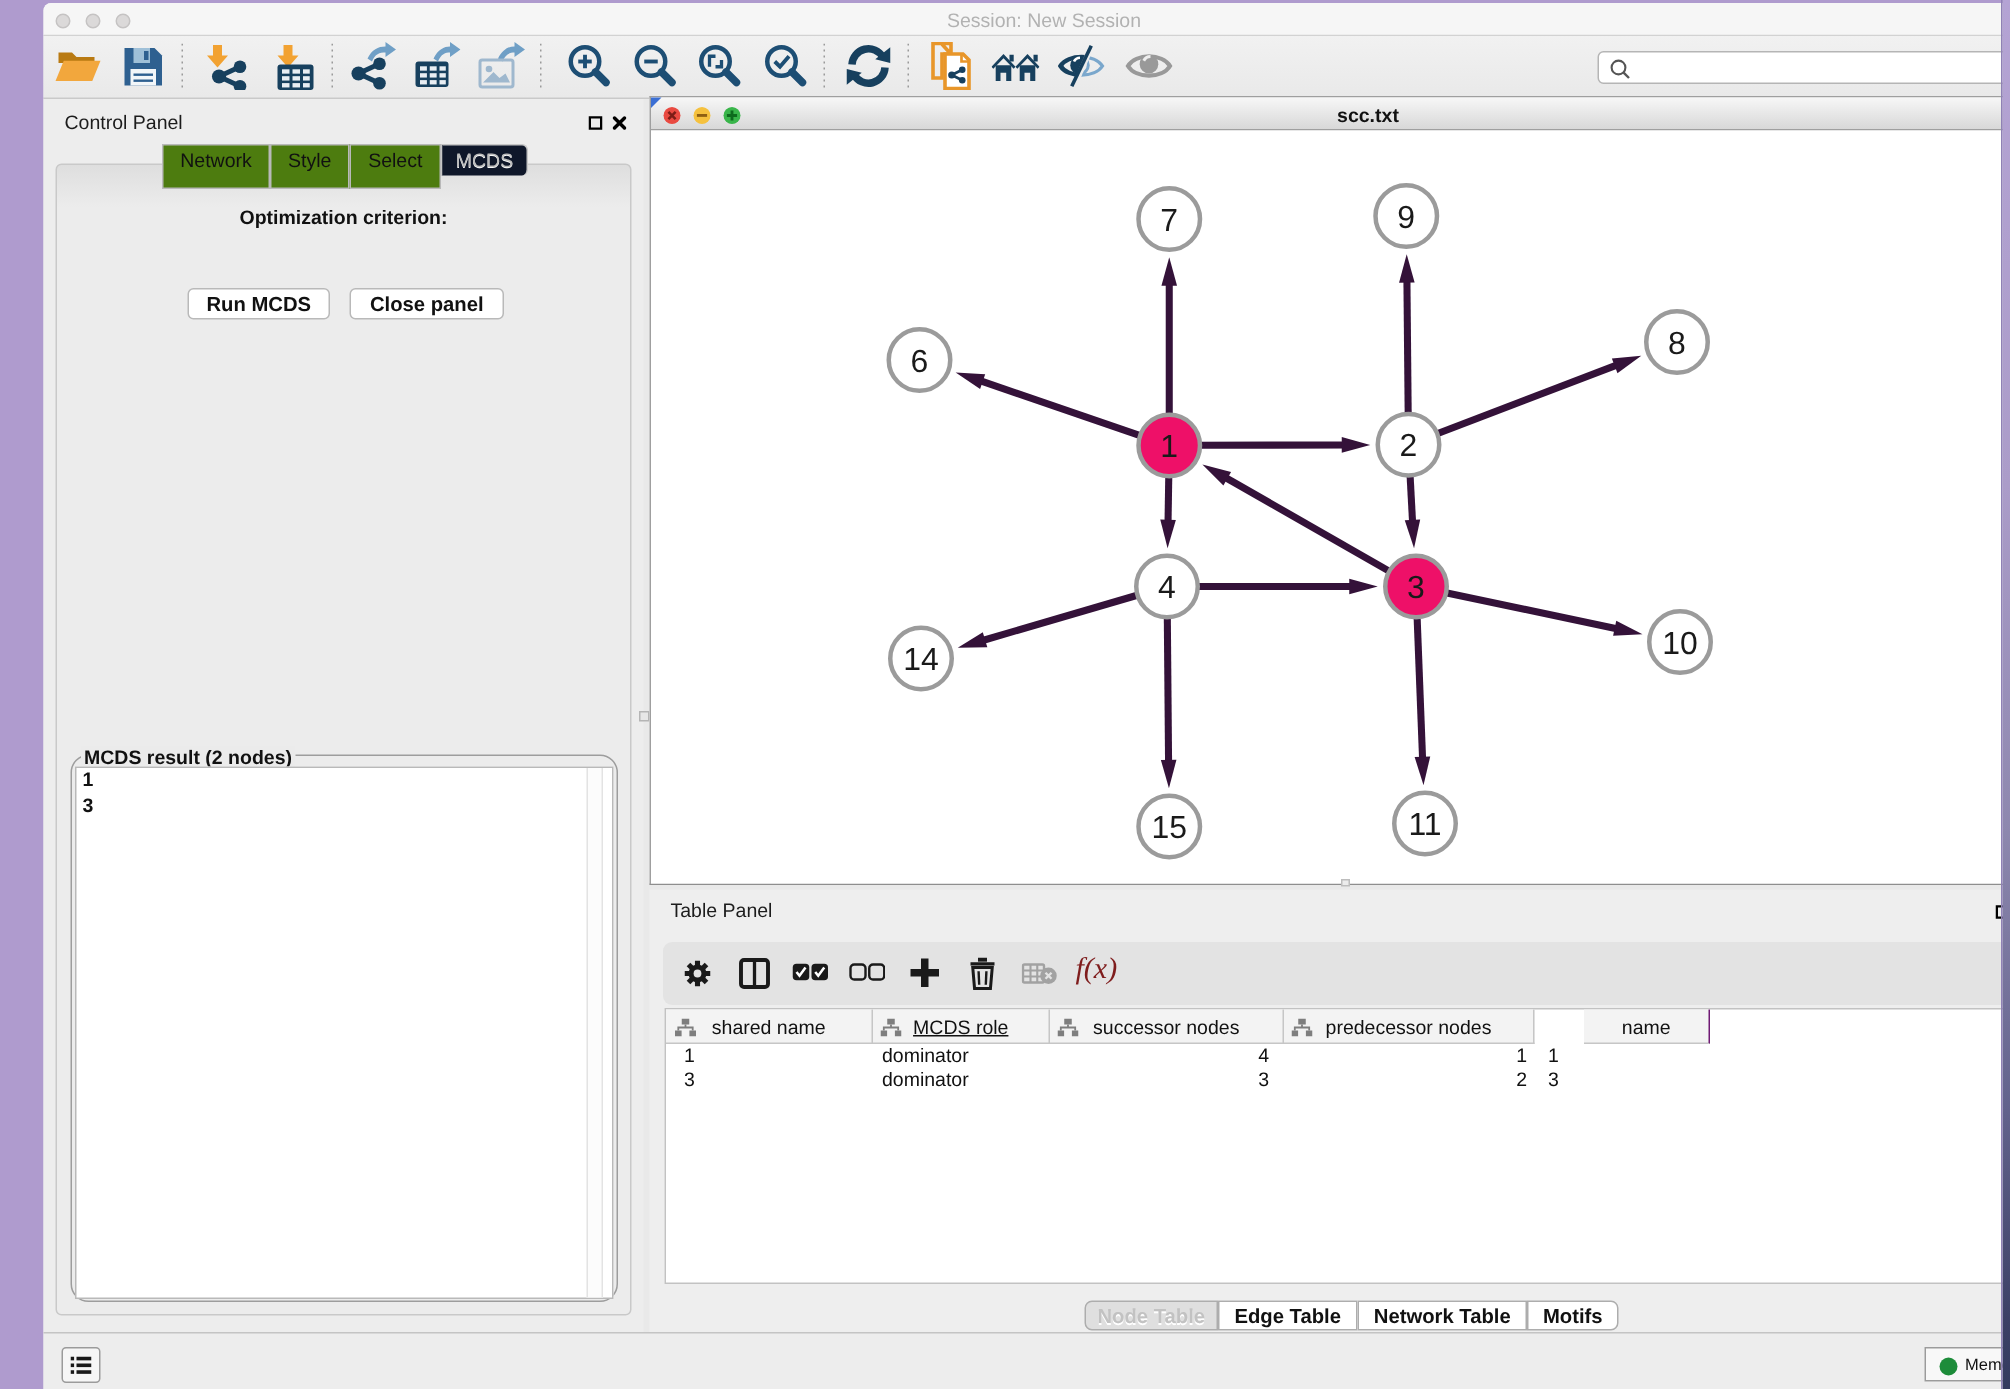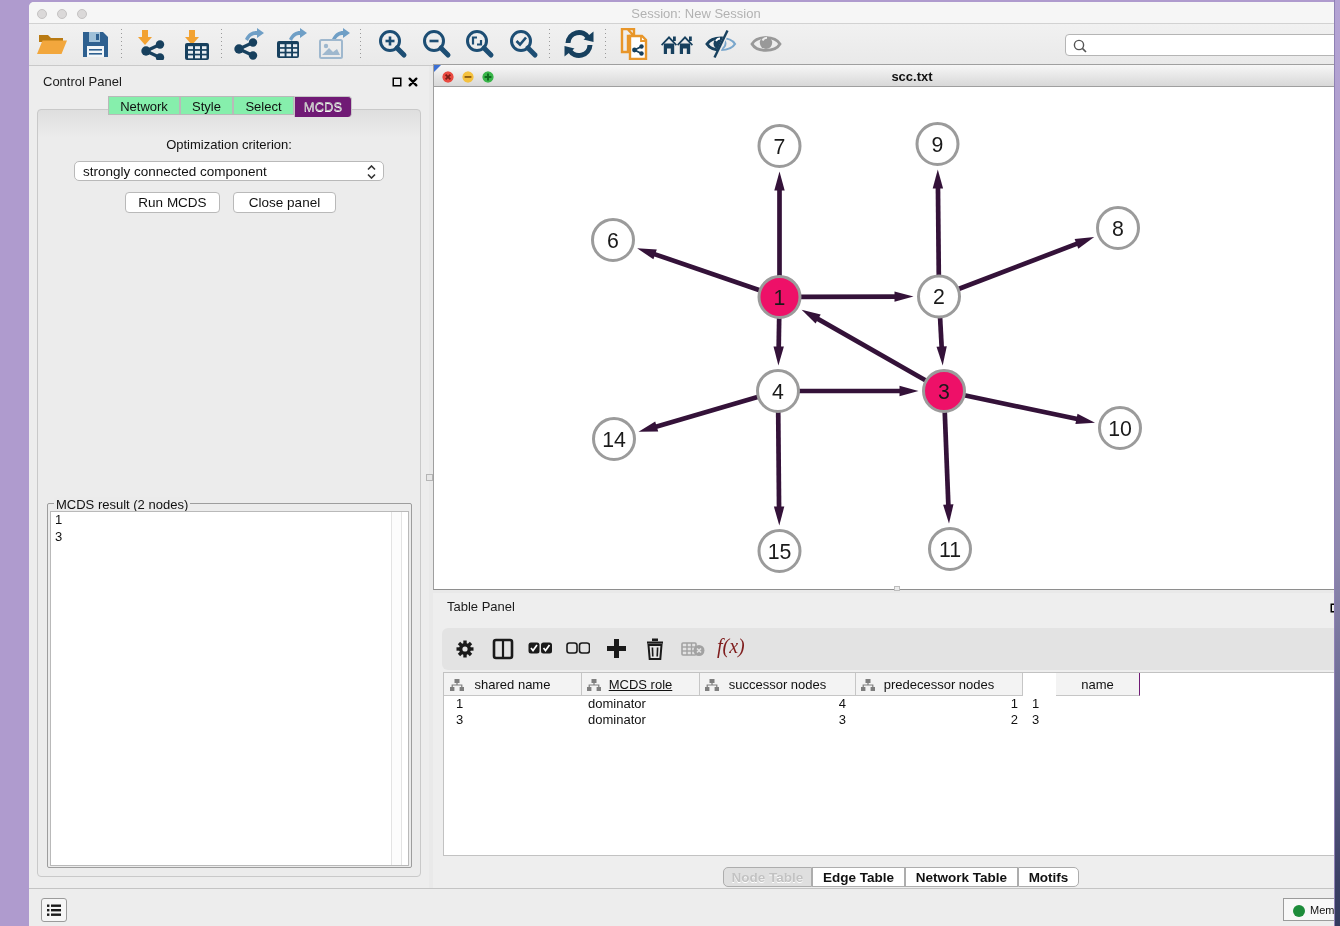--- a/index.html
+++ b/index.html
@@ -21,29 +21,29 @@
 .tbi { position:absolute; top:4px; width:32px; height:32px; }
 .tbsep { position:absolute; top:5px; width:1px; height:30px;
   background-image:linear-gradient(#9a9a9a 33%, rgba(0,0,0,0) 0%);
   background-size:1px 4px; }
 #search { position:absolute; left:1036px; top:10px; width:292px; height:22px;
   background:#fff; border:1px solid #b5b5b5; border-radius:4px; }
 
 #cpanel { position:absolute; left:0; top:64px; width:400px; height:822px; background:#ededed; }
 .phead { font-size:13px; color:#1c1c1c; }
 #cptabs { position:absolute; top:30px; left:79px; height:19px; z-index:2; }
-.tab { position:absolute; top:0; height:19px; font-size:13px; line-height:19px;
-  text-align:center; background:#86efac; border:1px solid #b9b9b9; color:#111; }
-.tabsel { background:#701a75; color:#bcbcbc; border-color:#c6c6c6; border-bottom:none;
+.tab { position:absolute; top:0; height:30px; font-size:13px; line-height:19px;
+  text-align:center; background:#4d7c0f; border:1px solid #b9b9b9; color:#111; }
+.tabsel { background:#0f172a; color:#bcbcbc; border-color:#c6c6c6; border-bottom:none;
   height:21px; text-shadow:0 1px 0 #fafafa; }
 #cpcontent { position:absolute; left:8px; top:43px; width:384px; height:768px;
   background:linear-gradient(#dedede, #ececec 28px); border:1px solid #c9c9c9;
-  border-radius:4px; }
+  border-radius:4px;font-weight:bold; }
 #mcdsbox { position:absolute; left:9px; top:393px; width:365px; height:365px;
-  border:1px solid #9d9d9d; border-radius:2px; }
+  border:1px solid #9d9d9d; border-radius:12px; }
 #mcdslegend { position:absolute; left:6px; top:-7px; background:#ebebeb;
   padding:0 2px; font-size:13px; color:#111; }
 #mcdstext { position:absolute; left:2px; top:7px; width:359px; height:355px;
   background:#fff; border:1px solid #b9b9b9; font-size:13px; color:#111; line-height:16.5px; padding-left:4px; }
 #mcdsscroll { position:absolute; right:6px; top:0; width:11px; height:100%;
   background:#fcfcfc; border-left:1px solid #e3e3e3; border-right:1px solid #e3e3e3; }
 
 #vsplit { position:absolute; left:400px; top:64px; width:4px; height:822px; background:#e9e9e9; }
 #hsplit { position:absolute; left:404px; top:588px; width:930px; height:5px; background:#e9e9e9; }
 
@@ -266,26 +266,20 @@
       <path d="M2,2 L10,10 M10,2 L2,10" stroke="#000" stroke-width="2.8" stroke-linecap="round"></path>
     </svg>
     <div id="cptabs">
       <div class="tab" style="left:0;width:72px;">Network</div>
       <div class="tab" style="left:72px;width:53px;text-align:center;">Style</div>
       <div class="tab" style="left:125px;width:61px;">Select</div>
       <div class="tab tabsel" style="left:186px;width:58px;border-radius:0 4px 4px 0;">MCDS</div>
     </div>
     <div id="cpcontent">
       <div style="position:absolute;top:27px;width:100%;text-align:center;font-size:13px;color:#111;">Optimization criterion:</div>
-      <div id="optsel" style="position:absolute;left:36px;top:51px;width:310px;height:20px;background:#fff;border:1px solid #b9b9b9;border-radius:5px;">
-        <span style="position:absolute;left:8px;top:2px;font-size:13.5px;color:#111;">strongly connected component</span>
-        <svg style="position:absolute;right:6px;top:3px;" width="11" height="14" viewBox="0 0 11 14">
-          <path d="M2,4.5 L5.5,1 L9,4.5 M2,9.5 L5.5,13 L9,9.5" fill="none" stroke="#333" stroke-width="1.6"></path>
-        </svg>
-      </div>
       <div style="position:absolute;left:87px;top:82px;width:95px;height:21px;background:#fff;border:1px solid #b9b9b9;border-radius:4px;text-align:center;font-size:13.5px;line-height:20px;color:#111;">Run MCDS</div>
       <div style="position:absolute;left:195px;top:82px;width:103px;height:21px;background:#fff;border:1px solid #b9b9b9;border-radius:4px;text-align:center;font-size:13.5px;line-height:20px;color:#111;">Close panel</div>
       <div id="mcdsbox">
         <div id="mcdslegend">MCDS result (2 nodes)</div>
         <div id="mcdstext">1<br>3<div id="mcdsscroll"></div></div>
       </div>
     </div>
   </div>
   <div id="vsplit"></div>
   <div style="position:absolute;left:397px;top:472px;width:7px;height:7px;background:#e7e7e7;border:1px solid #b5b5b5;z-index:5;"></div>

